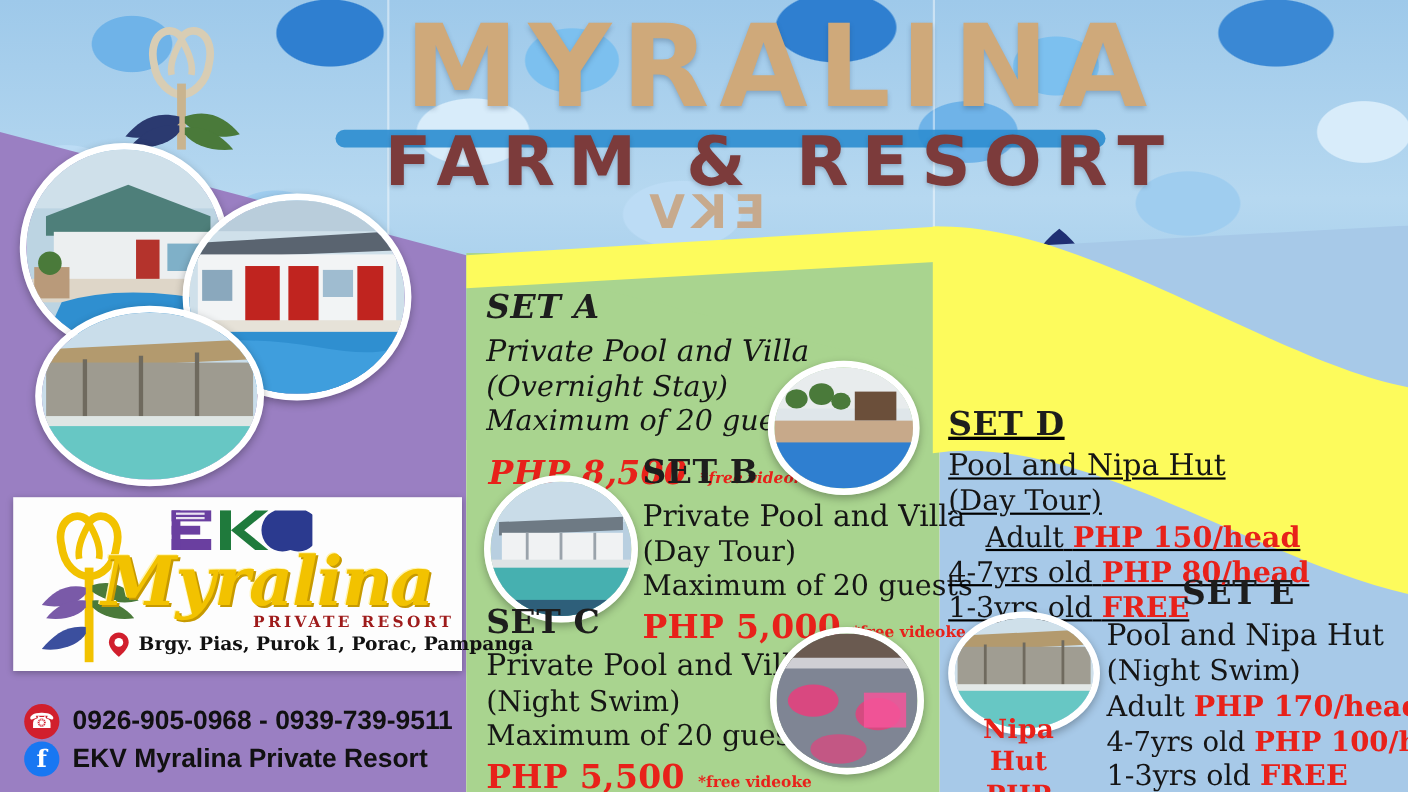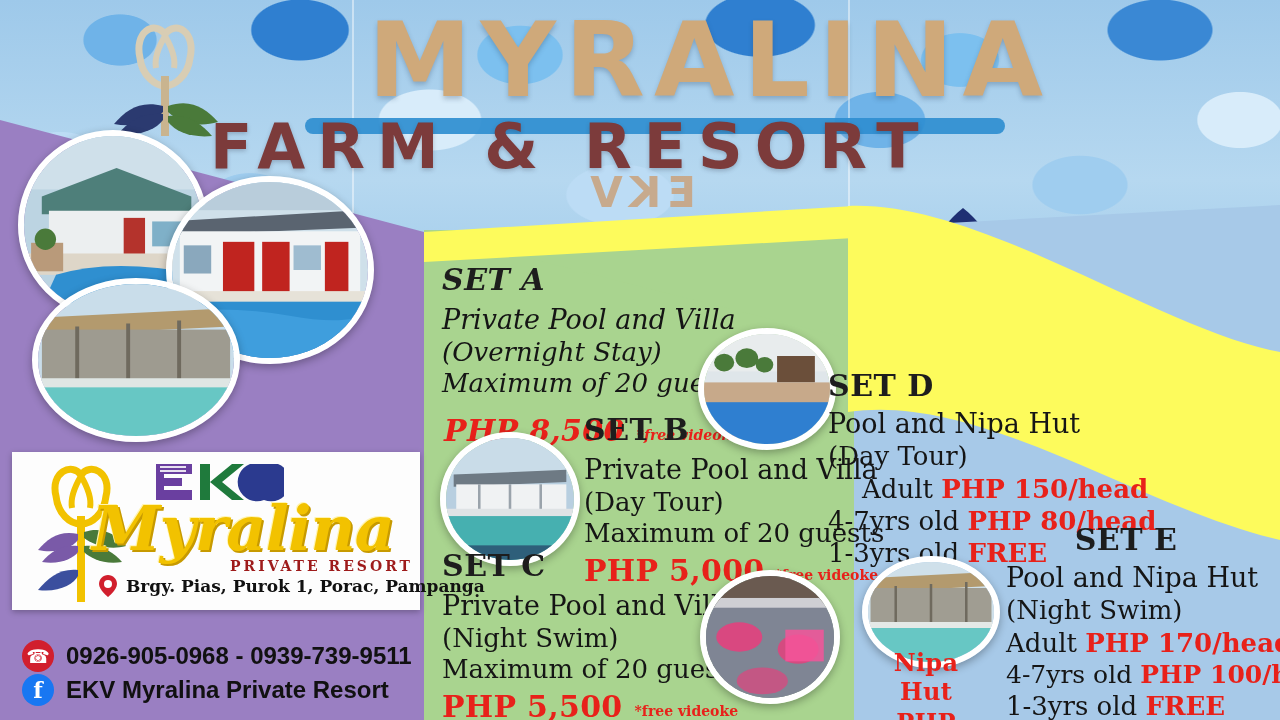--- a/index.html
+++ b/index.html
@@ -23,21 +23,21 @@
       radial-gradient(ellipse 84px 50px at 430px 120px,#d8ecfa 0 60%,transparent 62%),
       radial-gradient(ellipse 74px 46px at 880px 120px,#6fb3e8 0 60%,transparent 62%),
       linear-gradient(180deg,#9ec9ea 0%,#b6d8f0 45%,#8ec0e6 100%);
   }
   .seam{position:absolute;top:0;width:2px;height:400px;background:rgba(255,255,255,.45);}
 
   .title-main{position:absolute;left:180px;top:8px;width:1060px;text-align:center;
     font-family:"DejaVu Sans",sans-serif;font-weight:700;font-size:104px;letter-spacing:9px;
     color:#cfa97a;text-shadow:0 3px 5px rgba(40,60,90,.28);line-height:1;}
   .title-bar{position:absolute;left:305px;top:118px;width:700px;height:16px;border-radius:9px;background:#2f8ed0;opacity:.92;}
-  .title-sub{position:absolute;left:210px;top:110px;width:1000px;
+  .title-sub{position:absolute;left:210px;top:110px;width:1000px;text-align:center;
     font-family:"DejaVu Sans",sans-serif;font-weight:700;font-size:62px;letter-spacing:12px;
     color:#7c3b3b;text-shadow:0 2px 4px rgba(40,40,60,.25);}
   .title-ekv{position:absolute;left:470px;top:168px;width:340px;text-align:center;
     font-family:"DejaVu Sans",sans-serif;font-weight:700;font-size:42px;letter-spacing:6px;
     color:#caa27c;opacity:.85;transform:scaleX(-1);}
 
   
   .tulip{position:absolute;left:100px;top:14px;width:130px;height:125px;}
 
   
@@ -334,21 +334,21 @@
       <rect x="0" y="0" width="100" height="22" fill="#6a5a50"></rect>
       <rect x="0" y="18" width="100" height="10" fill="#cfcfd4"></rect>
       <rect x="0" y="26" width="100" height="74" fill="#7f8594"></rect>
       <ellipse cx="26" cy="50" rx="18" ry="12" fill="#f0387a" opacity=".8"></ellipse>
       <ellipse cx="72" cy="60" rx="16" ry="12" fill="#f0387a" opacity=".75"></ellipse>
       <ellipse cx="44" cy="86" rx="20" ry="11" fill="#f0387a" opacity=".6"></ellipse>
       <rect x="62" y="44" width="30" height="26" fill="#f4559a" opacity=".85"></rect>
     </svg>
   </div>
 
-  <div class="blk" style="left:828px;top:368px;">
+  <div class="blk" style="left:862px;top:368px;text-decoration:underline;">
     <div class="set-head">SET D</div>
     <div class="set-line big" style="margin-top:6px;">Pool and Nipa Hut</div>
     <div class="set-line" style="margin-top:2px;">(Day Tour)</div>
     <div class="set-line" style="margin-top:4px;margin-left:34px;">
       <span>Adult</span>
       <span class="price-sm">PHP 150/head</span>
     </div>
     <div class="set-line" style="margin-top:2px;text-align:center;">
       <span>4-7yrs old</span>
       <span class="price-sm">PHP 80/head</span>

